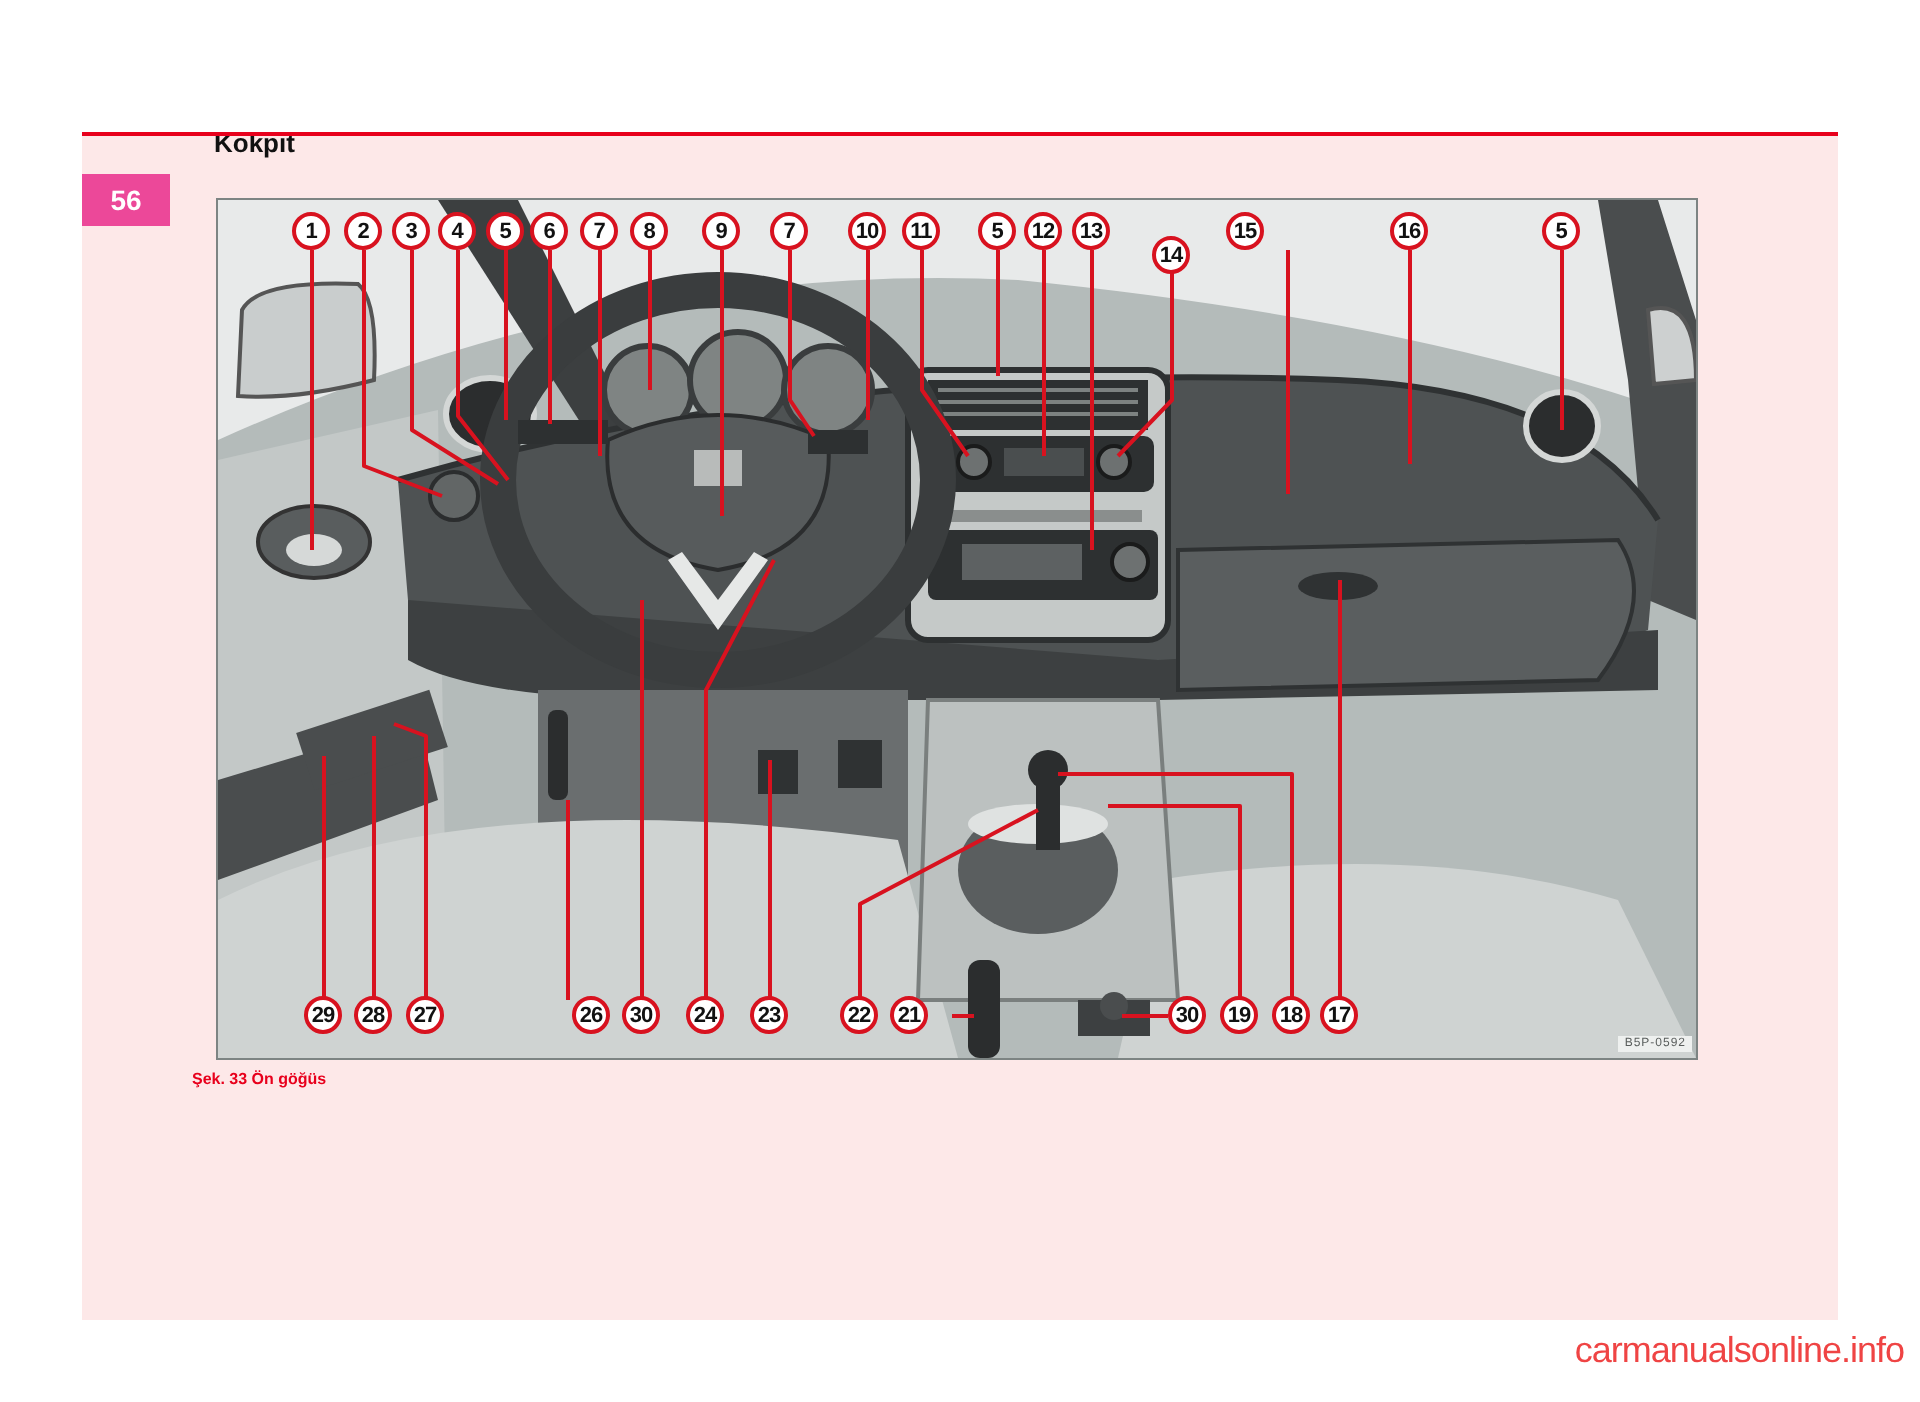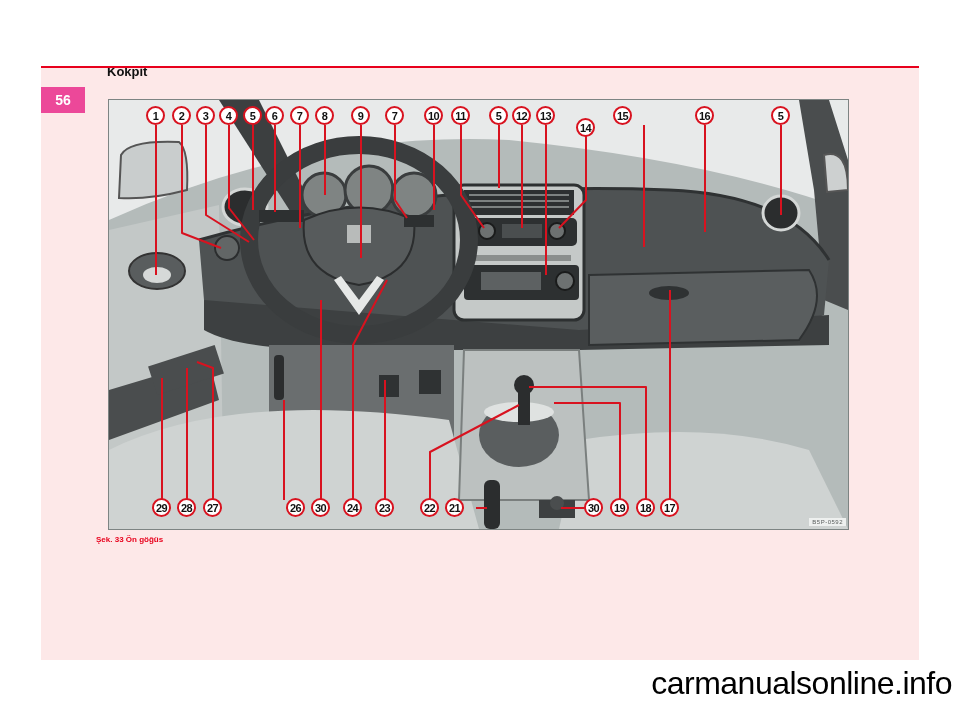--- a/index.html
+++ b/index.html
@@ -6,21 +6,21 @@
   body{width:960px;height:701px;position:relative;overflow:hidden;font-family:"Liberation Sans",sans-serif;}
   .page{position:absolute;left:41px;top:41px;width:878px;height:619px;background:#fde8e8;}
   .header-white{position:absolute;left:41px;top:41px;width:878px;height:26px;background:#ffffff;}
   .page-num{position:absolute;left:41px;top:41px;width:44px;height:26px;background:#ec4899;color:#fff;font-weight:bold;font-size:14px;display:flex;align-items:center;justify-content:center;margin-top:46px;}
   .header-title{position:absolute;left:107px;top:48px;font-weight:bold;font-size:13px;color:#111;margin-top:16px;}
   .header-rule{position:absolute;left:41px;top:66px;width:878px;height:2px;background:#e8001c;}
   .figure{position:absolute;left:108px;top:99px;width:739px;height:429px;background:#a9b1b0;border:1px solid #7d8483;overflow:hidden;}
   .figure svg{position:absolute;left:0;top:0;}
   .code{position:absolute;right:2px;bottom:3px;background:#eef0ef;color:#5a5e5d;font-size:6px;padding:1px 3px;letter-spacing:0.5px;}
   .caption{position:absolute;left:96px;top:535px;font-size:8px;color:#e8001c;font-weight:bold;}
-  .watermark{position:absolute;right:8px;top:665px;font-size:32px;color:#000000;letter-spacing:-0.5px;}
+  .watermark{position:absolute;right:8px;top:665px;font-size:18px;color:#ef4444;letter-spacing:-0.5px;}
   .callout{position:absolute;width:19px;height:19px;border-radius:50%;border:2px solid #d8121f;background:#fff;box-sizing:border-box;display:flex;align-items:center;justify-content:center;font-weight:bold;font-size:11px;color:#111;letter-spacing:-0.5px;}
 </style>
 </head>
 <body>
 
 <div class="page"></div>
 <div class="header-white"></div>
 <div class="page-num">56</div>
 <div class="header-title">Kokpit</div>
 <div class="header-rule"></div>

